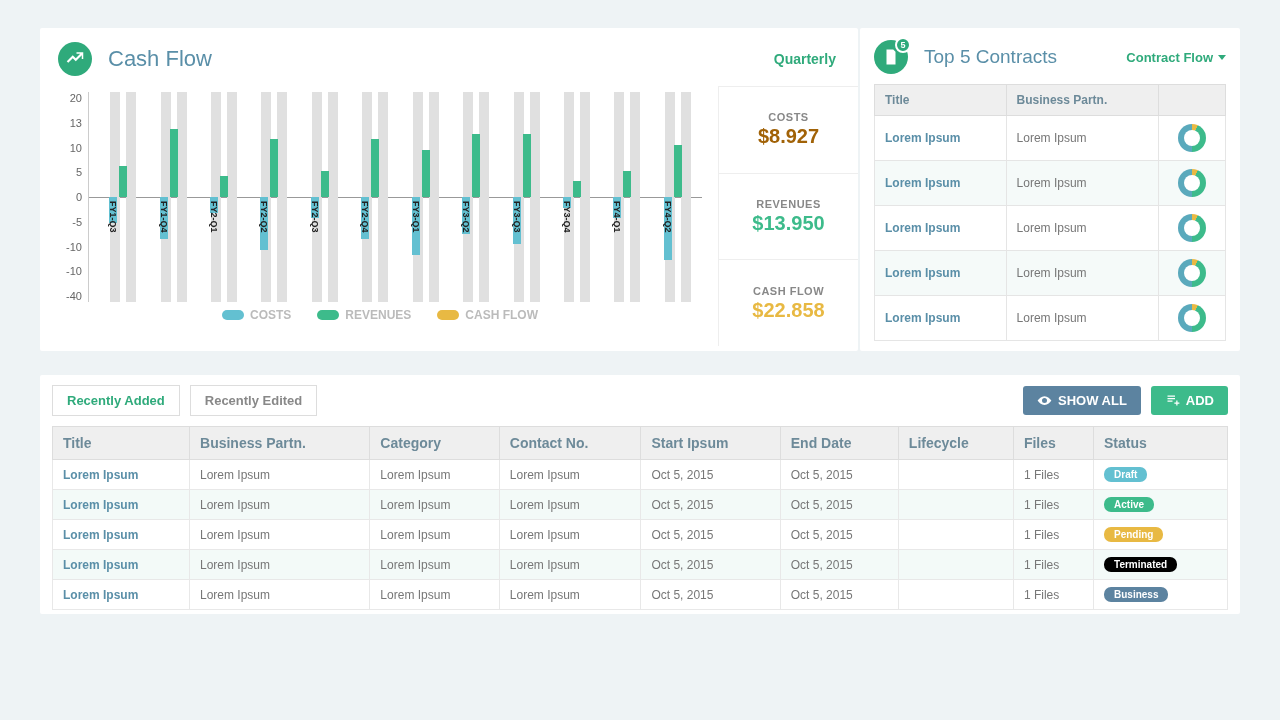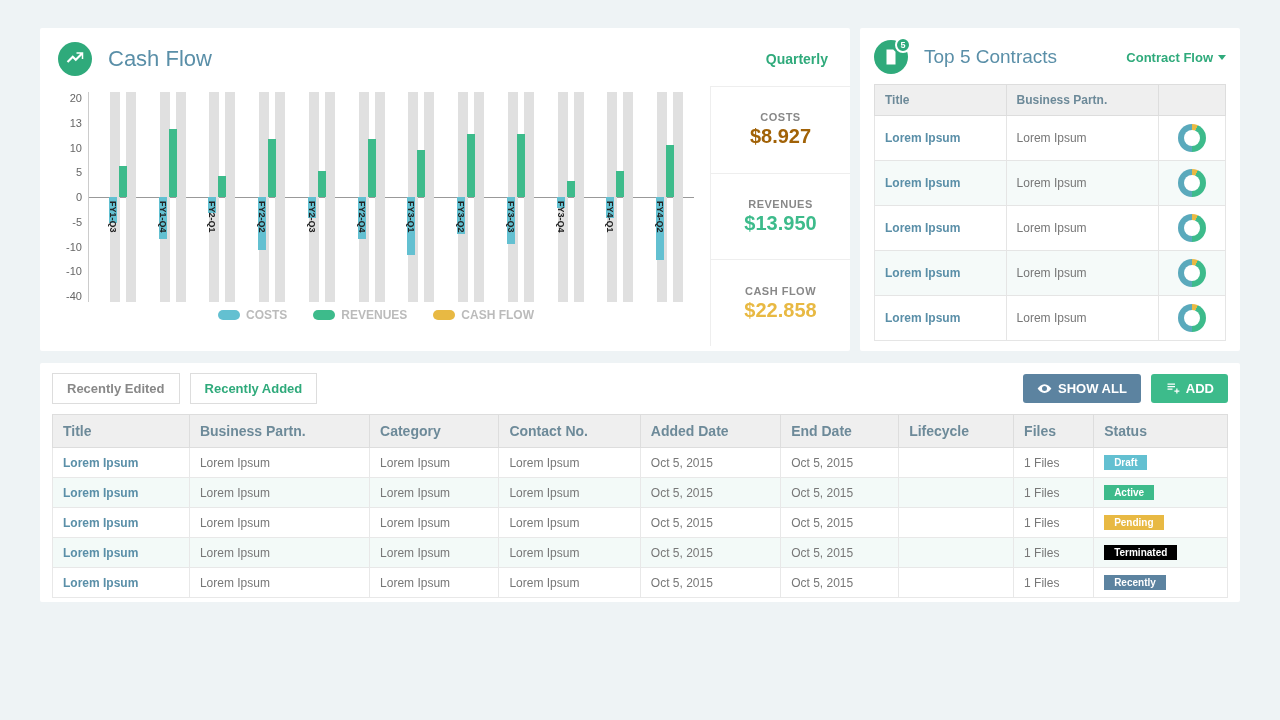--- a/index.html
+++ b/index.html
@@ -1,17 +1,17 @@
 <!DOCTYPE html>
 <html><head>
 <meta charset="utf-8">
 <style>
 *{box-sizing:border-box;margin:0;padding:0;font-family:'Segoe UI',Arial,sans-serif}
 body{background:#eef3f5;width:1280px;height:720px;overflow:hidden;padding:28px 40px}
-.top-row{display:flex;gap:10px;margin-bottom:12px}
+.top-row{display:flex;gap:2px;margin-bottom:24px}
 .card{background:#fff;border-radius:2px}
 .cash-flow-card{flex:1;display:flex;flex-direction:column}
 .cf-header{display:flex;align-items:center;padding:14px 22px 10px 18px}
 .icon-circle{width:34px;height:34px;border-radius:50%;background:#2faa7b;display:flex;align-items:center;justify-content:center;margin-right:16px;position:relative}
 .icon-circle svg{width:18px;height:18px;fill:#fff}
 .cf-title{font-size:22px;color:#5a8fa8;font-weight:400}
 .cf-period{margin-left:auto;color:#2faa7b;font-weight:600;font-size:14px}
 .cf-body{display:flex}
 .chart-area{flex:1;padding:6px 16px 10px 18px;position:relative;height:260px}
 .chart-wrap{display:flex;height:210px}
@@ -58,21 +58,21 @@
 .btn{padding:7px 14px;font-size:13px;font-weight:700;border:none;border-radius:3px;cursor:pointer;display:flex;align-items:center;gap:6px;color:#fff}
 .btn.show{background:#5c83a0}
 .btn.add{background:#3dbb8b}
 .btn svg{width:15px;height:15px;fill:#fff}
 .dtable{width:100%;border-collapse:collapse;font-size:12px}
 .dtable th{background:#efefef;text-align:left;padding:8px 10px;color:#6d8a99;font-weight:700;border:1px solid #ddd;font-size:14px}
 .dtable td{padding:7px 10px;border:1px solid #e8e8e8;color:#777}
 .dtable td:first-child{color:#5a8fa8;font-weight:700}
 .dtable tbody tr:nth-child(even) td{background:#f3faf8}
 .files{text-align:left}
-.status{display:inline-block;padding:2px 10px;border-radius:0;color:#fff;font-size:10px;font-weight:600}
+.status{display:inline-block;padding:2px 10px;border-radius:7px;color:#fff;font-size:10px;font-weight:600}
 .st-draft{background:#63c0d1}
 .st-active{background:#3dbb8b}
 .st-pending{background:#e8b943}
 .st-term{background:#000000}
 .st-arch{background:#5c83a0}
 .tri{width:0;height:0;border-left:4px solid transparent;border-right:4px solid transparent;border-top:5px solid #2faa7b}
 </style>
 </head>
 <body>
 
@@ -282,22 +282,22 @@
             </td>
           </tr>
         </tbody>
     </table>
   </div>
 </div>
 
 <div class="section2">
   <div class="card s2-card">
     <div class="tab-row">
+      <div class="tab active">Recently Added</div>
       <div class="tab">Recently Edited</div>
-      <div class="tab active">Recently Added</div>
       <div class="spacer"></div>
       <button class="btn show">
           <svg viewBox="0 0 24 24">
             <path d="M12 5C7 5 3 9 1 12c2 3 6 7 11 7s9-4 11-7c-2-3-6-7-11-7zm0 11a4 4 0 110-8 4 4 0 010 8z"></path>
           </svg>
           <span>SHOW ALL</span>
         </button>
       <button class="btn add">
           <svg viewBox="0 0 24 24">
             <path d="M4 4h12v2H4zm0 4h12v2H4zm0 4h8v2H4zm14 0h2v3h3v2h-3v3h-2v-3h-3v-2h3z"></path>
@@ -305,21 +305,21 @@
           <span>ADD</span>
         </button>
     </div>
     <table class="dtable">
       <thead>
           <tr id="dhead">
             <th>Title</th>
             <th>Business Partn.</th>
             <th>Category</th>
             <th>Contact No.</th>
-            <th>Added Date</th>
+            <th>Start Ipsum</th>
             <th>End Date</th>
             <th>Lifecycle</th>
             <th>Files</th>
             <th>Status</th>
           </tr>
         </thead>
       <tbody id="dbody">
           <tr>
             <td>Lorem Ipsum</td>
             <td>Lorem Ipsum</td>
@@ -366,18 +366,18 @@
           </tr>
           <tr>
             <td>Lorem Ipsum</td>
             <td>Lorem Ipsum</td>
             <td>Lorem Ipsum</td>
             <td>Lorem Ipsum</td>
             <td>Oct 5, 2015</td>
             <td>Oct 5, 2015</td>
             <td></td>
             <td class="files">1 Files</td>
-            <td><span class="status st-arch">Recently</span></td>
+            <td><span class="status st-arch">Business</span></td>
           </tr>
         </tbody>
     </table>
   </div>
 </div>
 
 </body></html>

